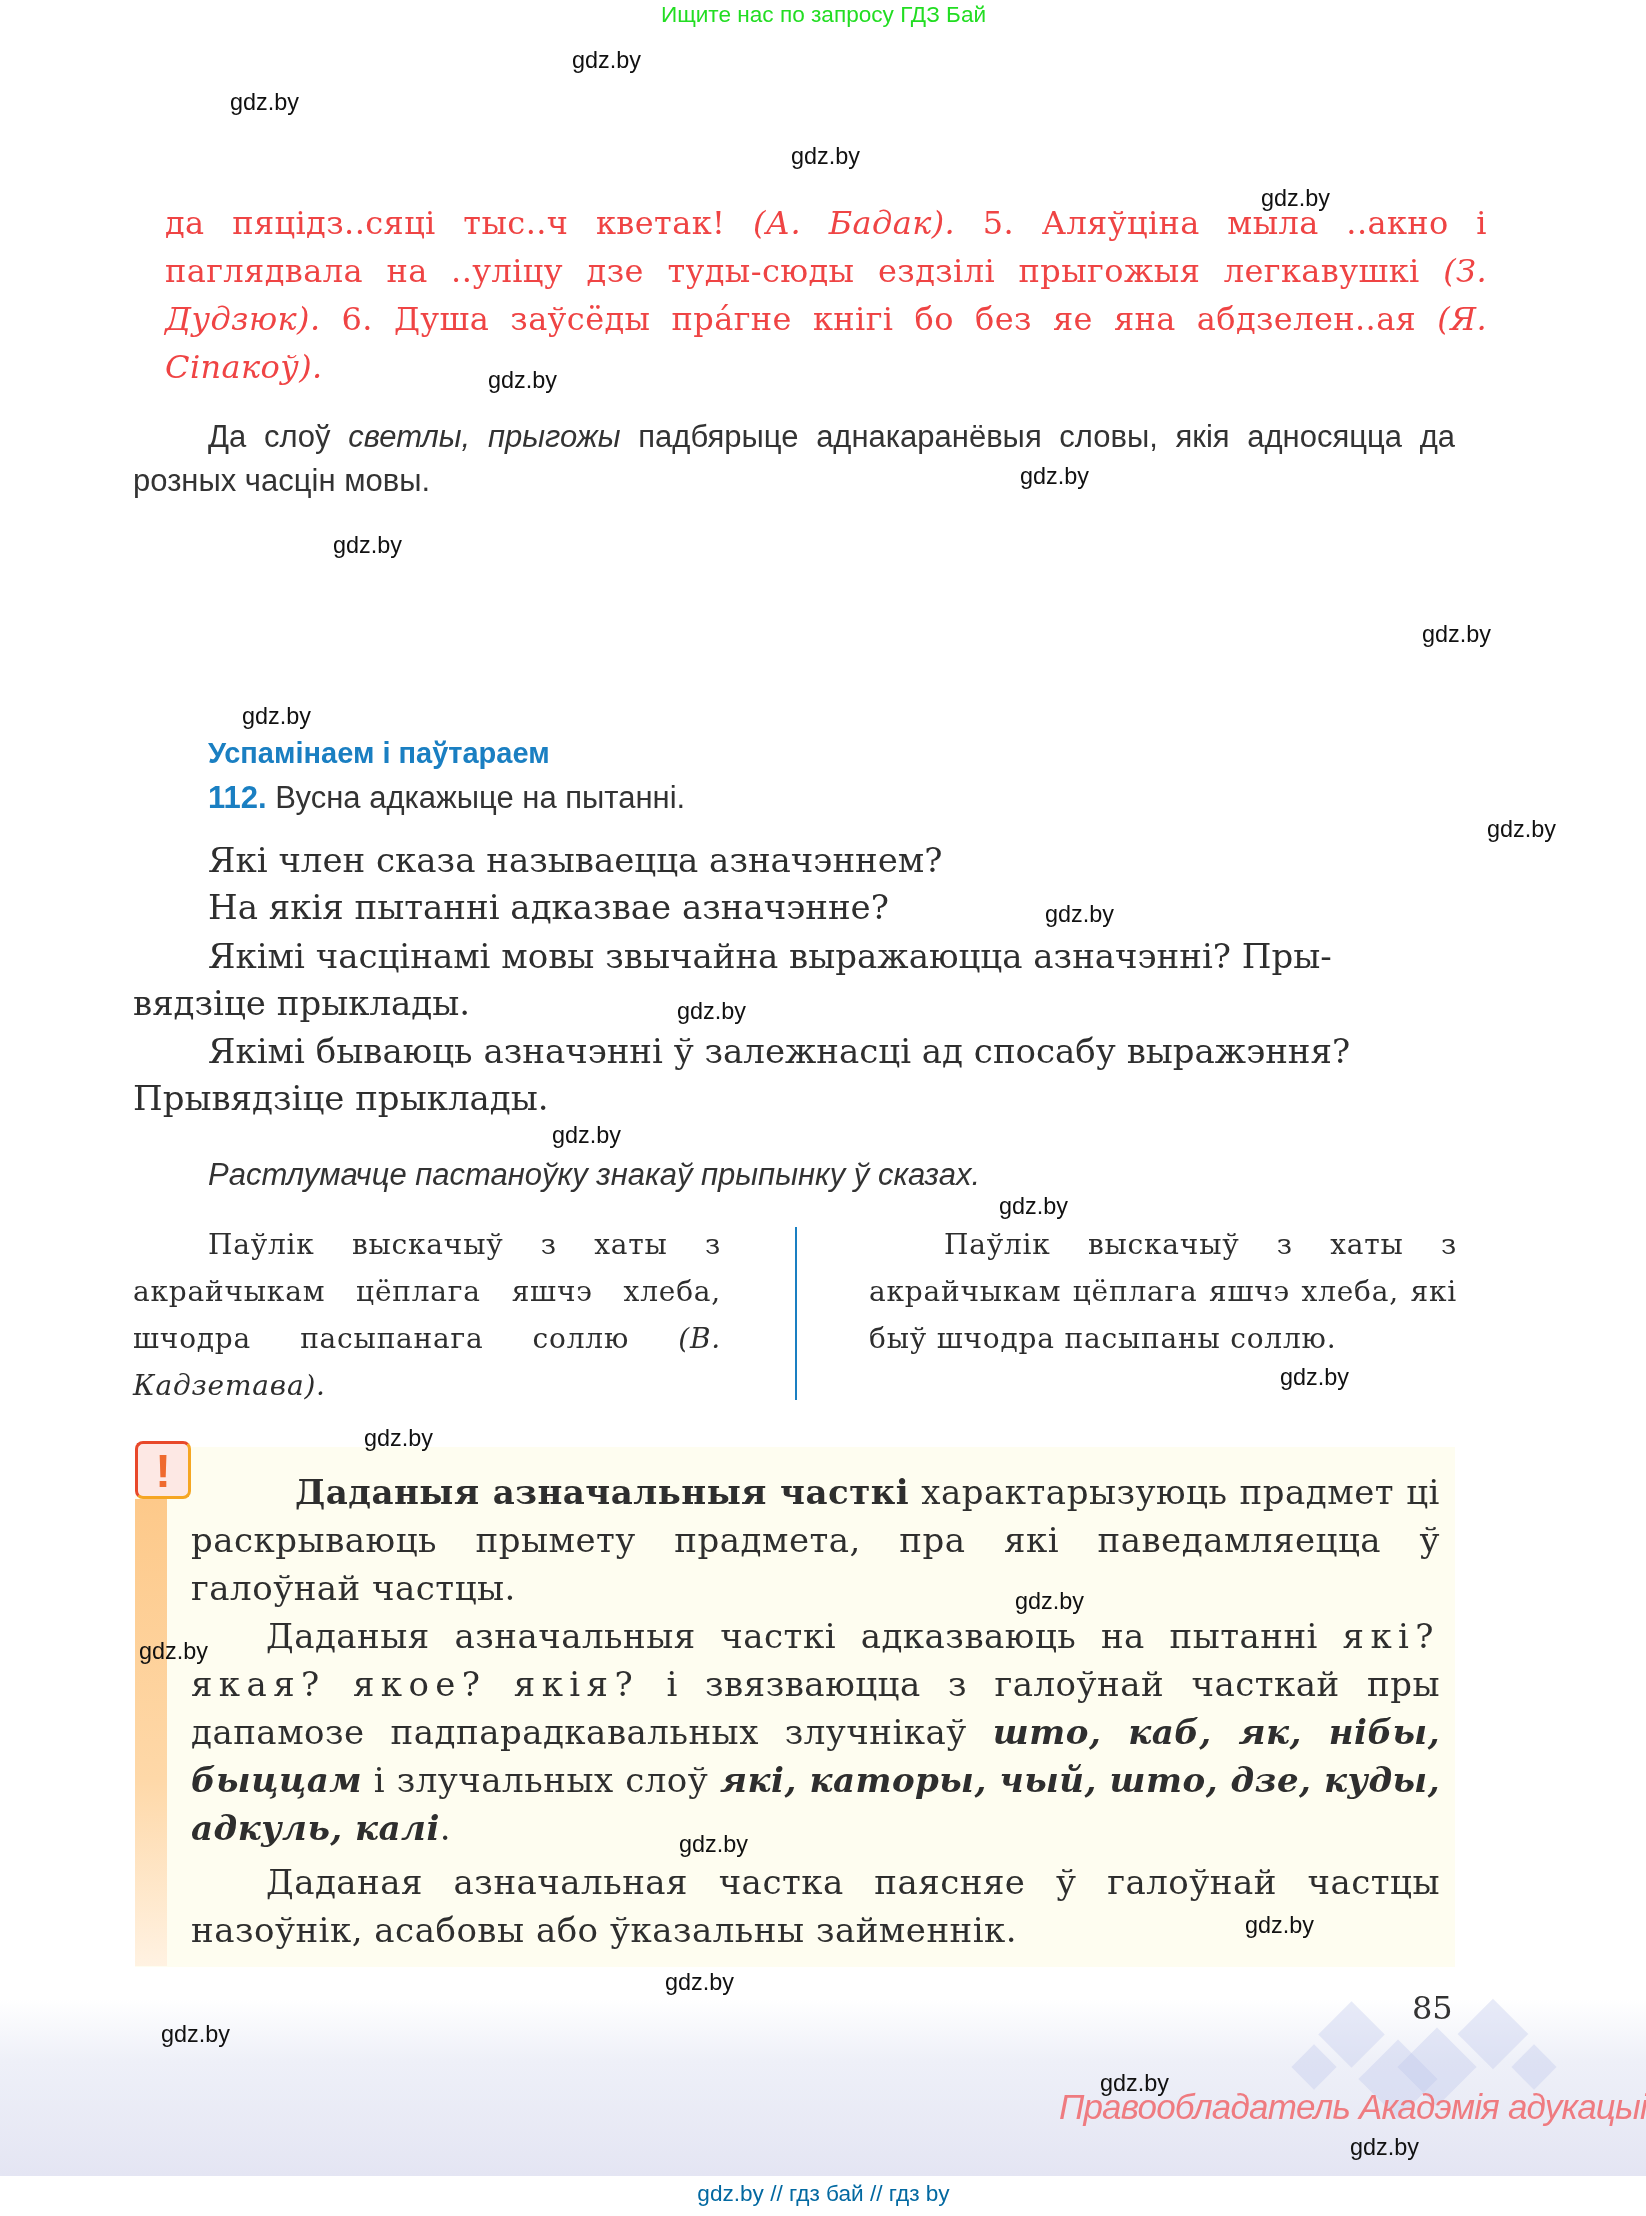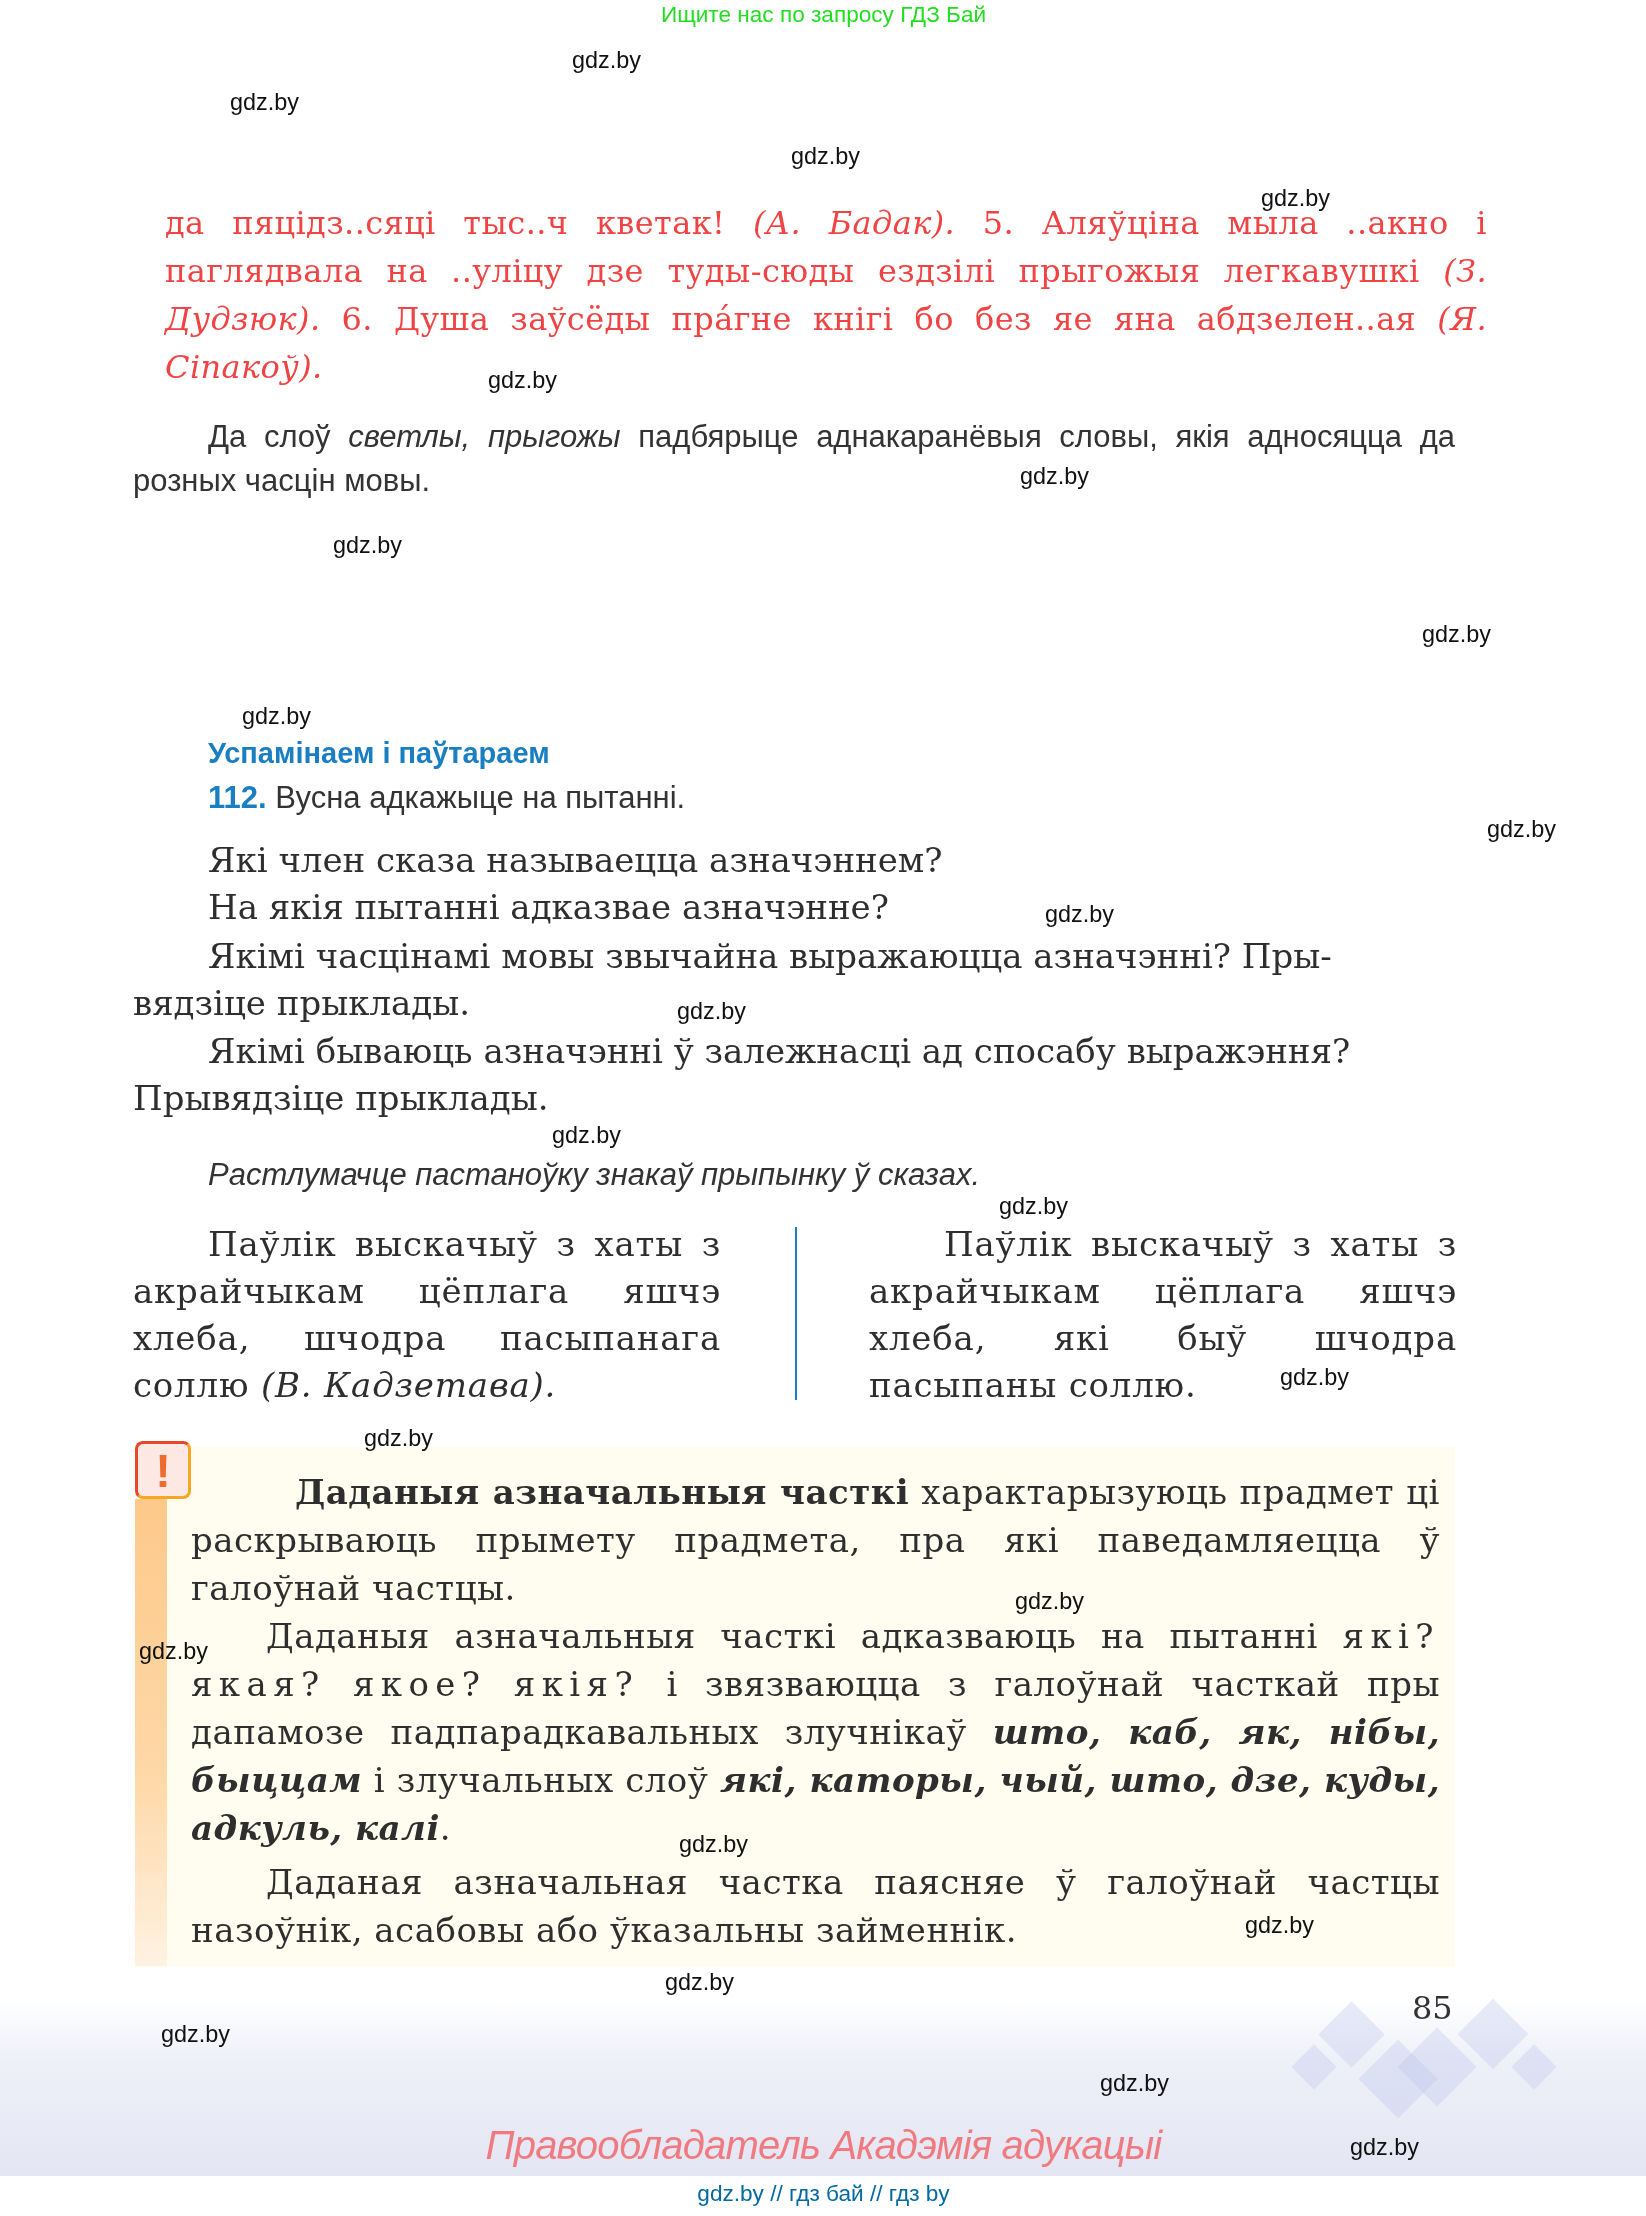--- a/index.html
+++ b/index.html
@@ -41,21 +41,21 @@
     position:absolute; left:208px; font-family:"Liberation Sans", sans-serif;
     font-size:31px; color:#333;
   }
   .task .num { color:#1a7fc2; font-weight:bold; }
   .q-line {
     position:absolute; font-family:"DejaVu Serif", serif; font-size:34px;
     color:#2e2e2e; white-space:nowrap;
   }
   .col {
     position:absolute; width:588px; font-family:"DejaVu Serif", serif;
-    font-size:34px; line-height:47px; color:#2e2e2e; text-align:justify;
+    font-size:28px; line-height:47px; color:#2e2e2e; text-align:justify;
     letter-spacing:0.8px;
   }
   .col .it { font-style:italic; }
   .divider {
     position:absolute; left:795px; top:1227px; width:1.6px; height:173px;
     background:#1a7fc2;
   }
   .rule-box {
     position:absolute; left:135px; top:1447px; width:1320px; height:520px;
     background:#fefdf0;
@@ -85,23 +85,23 @@
   }
   .diamond {
     position:absolute; transform:rotate(45deg);
     background:rgba(190,198,235,0.35);
   }
   .page-num {
     position:absolute; left:1412px; top:1989px;
     font-family:"DejaVu Serif", serif; font-size:32px; color:#333;
   }
   .copyright {
-    position:absolute; left:0; width:1647px; top:2087px; text-align:center;
+    position:absolute; left:0; width:1647px; top:2087px; text-align:right;
     font-family:"Liberation Sans", sans-serif; font-style:italic;
-    font-size:40px; color:#ef7b80; letter-spacing:-0.8px;margin-top:36px;
+    font-size:35px; color:#ef7b80; letter-spacing:-0.8px;
   }
   .bottom-links {
     position:absolute; left:0; width:1647px; top:2181px; text-align:center;
     font-family:"Liberation Sans", sans-serif; font-size:22.6px; color:#0369a1;
   }
 </style>
 </head>
 <body>
 
 <div class="top-banner">Ищите нас по запросу ГДЗ Бай</div>

